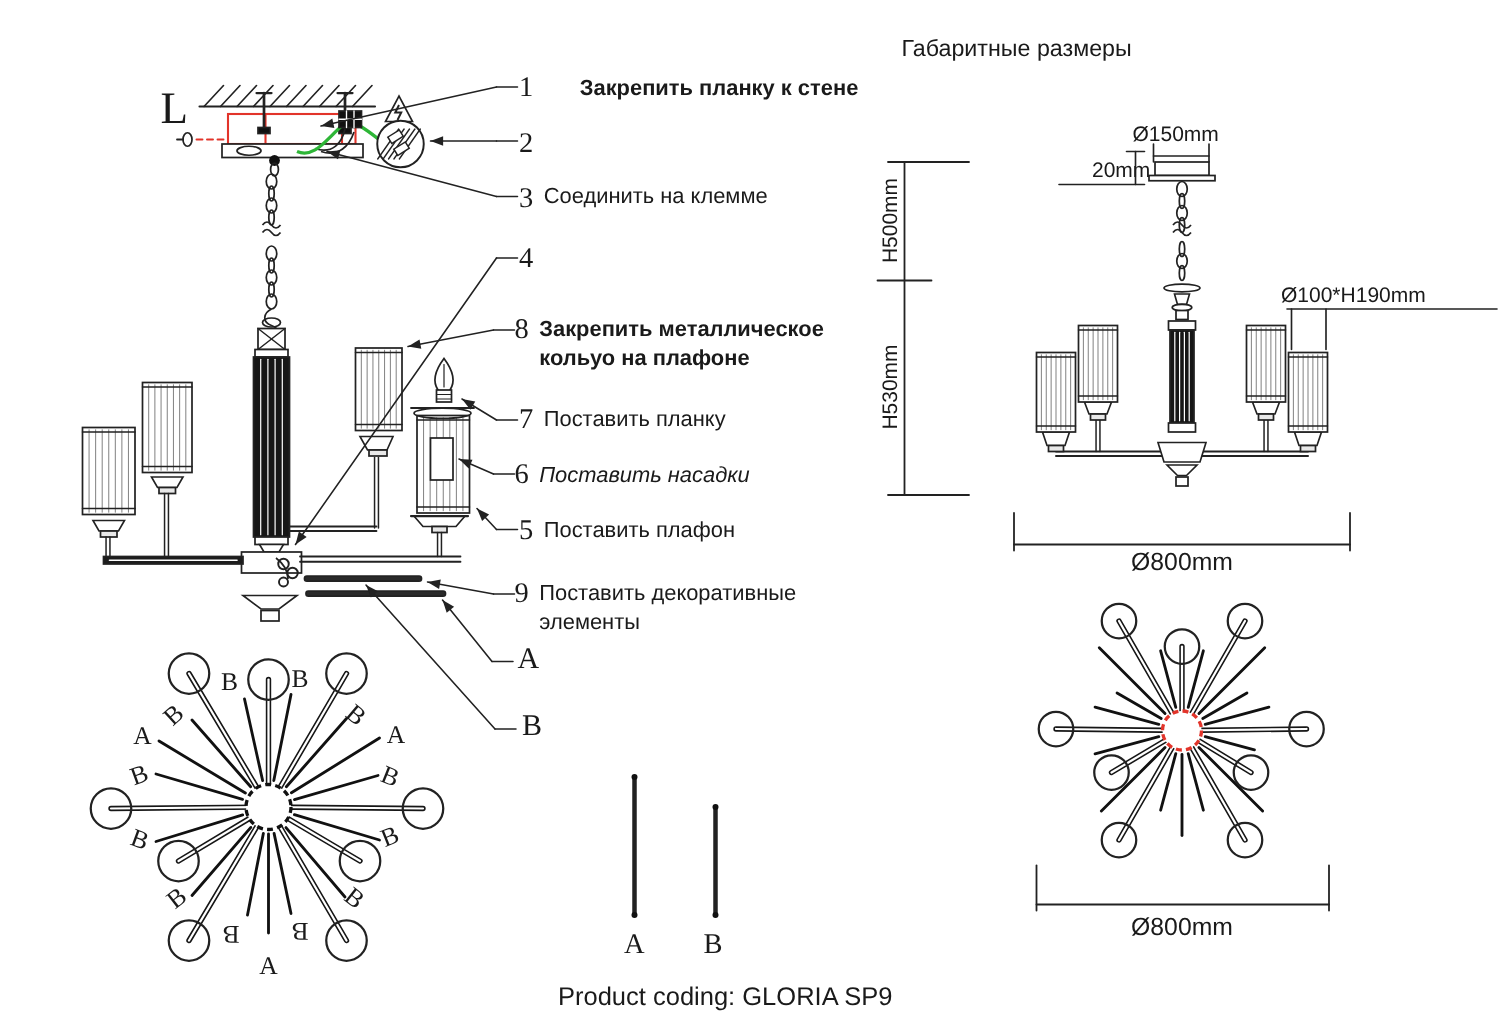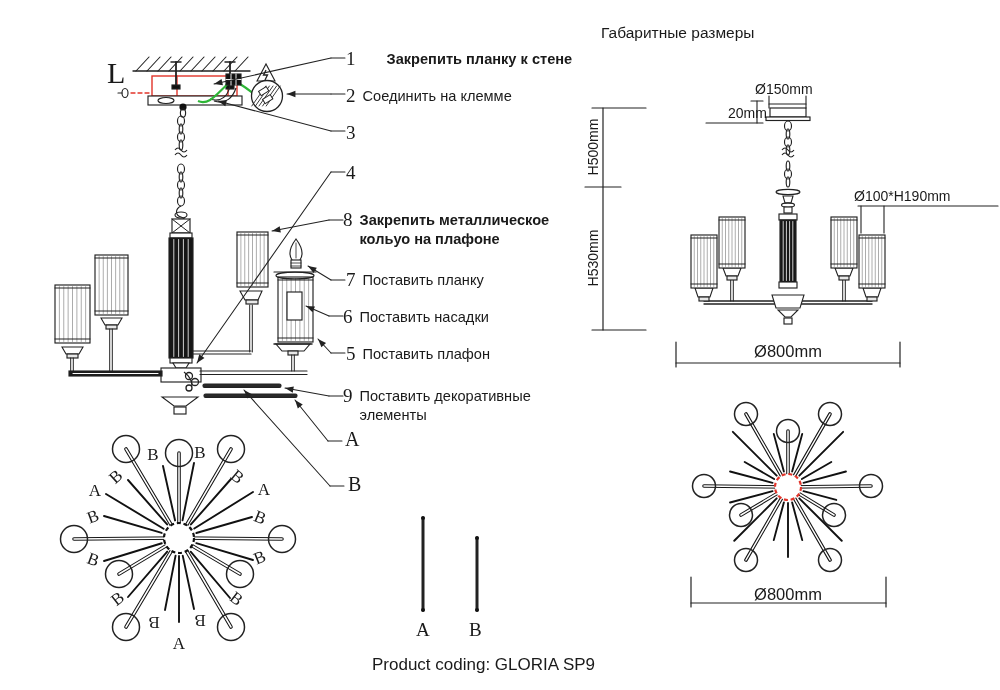--- a/index.html
+++ b/index.html
@@ -10,21 +10,21 @@
   .title{font-size:15.5px;}
   .product{font-size:17px;}
   .wallmark{font-family:"Liberation Serif",serif;font-size:30px;font-weight:400;}
   .step{position:absolute;display:flex;gap:7px;align-items:flex-start;}
   .step .n{font-family:"Liberation Serif",serif;font-size:19px;line-height:17px;}
   .step .t{font-size:14.6px;line-height:19px;}
   .step .t.b{font-weight:700;}
   .partletter{font-family:"Liberation Serif",serif;font-size:20px;}
   .rodletter{font-family:"Liberation Serif",serif;font-size:19px;}
   .dim{position:absolute;font-size:14px;white-space:nowrap;}
-  .dim.center{transform:translateX(-50%);}
+  .dim.center{transform:translateX(-50%);margin-top:24px;}
   .dim.rot{transform:translate(-50%,-50%) rotate(-90deg);}
   .dim.big{font-size:16.5px;}
   .tvlabel{position:absolute;font-family:"Liberation Serif",serif;font-size:17px;
            transform:translate(-50%,-50%);}
 </style>
 </head>
 <body>
 
 <div class="canvas">
   <svg id="drw" width="1000" height="690" viewBox="0 0 1000 690">
@@ -424,39 +424,39 @@
 
   <div class="abs wallmark" style="left:107px;top:56px;">L</div>
 
   <div id="steps">
       <div class="step" style="left: 346px; top: 50px; width: 300px;">
         <span class="n">1</span>
         <span class="t b" style="white-space: normal; margin-left: 24px;">Закрепить планку к стене</span>
       </div>
       <div class="step" style="left: 346px; top: 87px; width: 300px;">
         <span class="n">2</span>
-        <span class="t" style="white-space: normal;">Соединить на клемме</span>
+        <span class="t" style="white-space: normal; margin-top: 35px;">Соединить на клемме</span>
       </div>
       <div class="step" style="left: 346px; top: 124px; width: 300px;">
         <span class="n">3</span>
       </div>
       <div class="step" style="left: 346px; top: 164px; width: 300px;">
         <span class="n">4</span>
       </div>
       <div class="step" style="left: 343px; top: 211px; width: 232px;">
         <span class="n">8</span>
         <span class="t b" style="white-space: normal;">Закрепить металлическое кольуо на плафоне</span>
       </div>
       <div class="step" style="left: 346px; top: 271px; width: 300px;">
         <span class="n">7</span>
         <span class="t" style="white-space: normal;">Поставить планку</span>
       </div>
       <div class="step" style="left: 343px; top: 308px; width: 300px;">
         <span class="n">6</span>
-        <span class="t" style="white-space: normal;">Поставить насадки</span>
+        <span class="t" style="white-space: normal; font-style: italic;">Поставить насадки</span>
       </div>
       <div class="step" style="left: 346px; top: 345px; width: 300px;">
         <span class="n">5</span>
         <span class="t" style="white-space: normal;">Поставить плафон</span>
       </div>
       <div class="step" style="left: 343px; top: 387px; width: 205px;">
         <span class="n">9</span>
         <span class="t" style="white-space: normal;">Поставить декоративные элементы</span>
       </div>
     </div>

